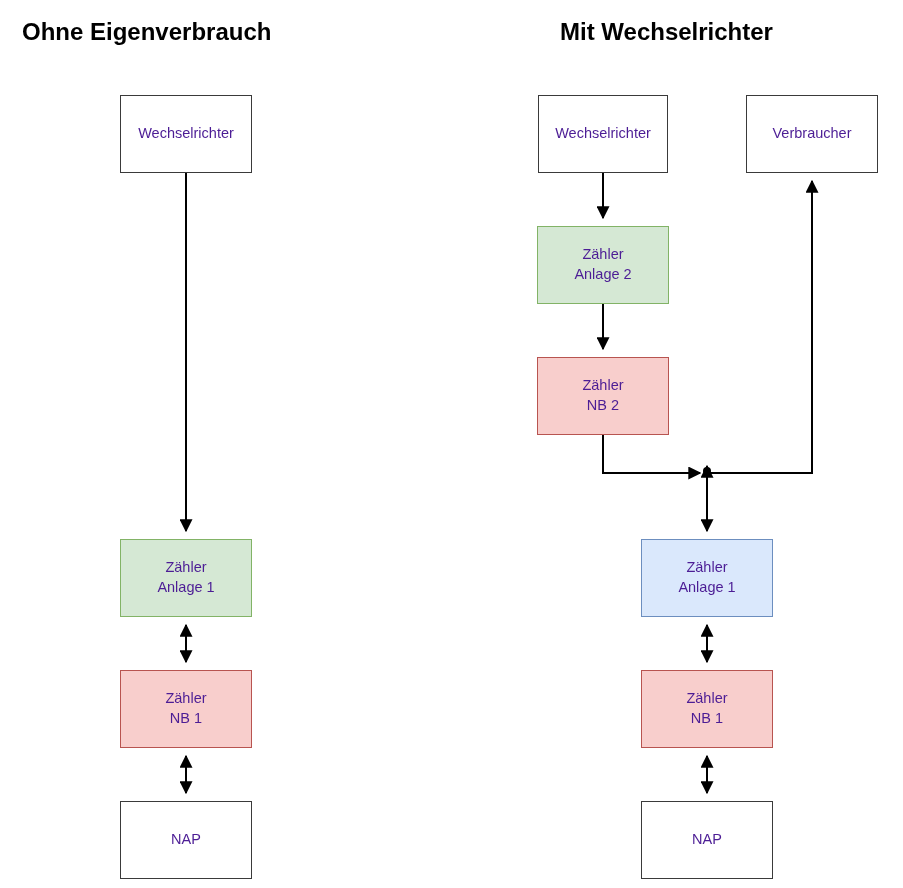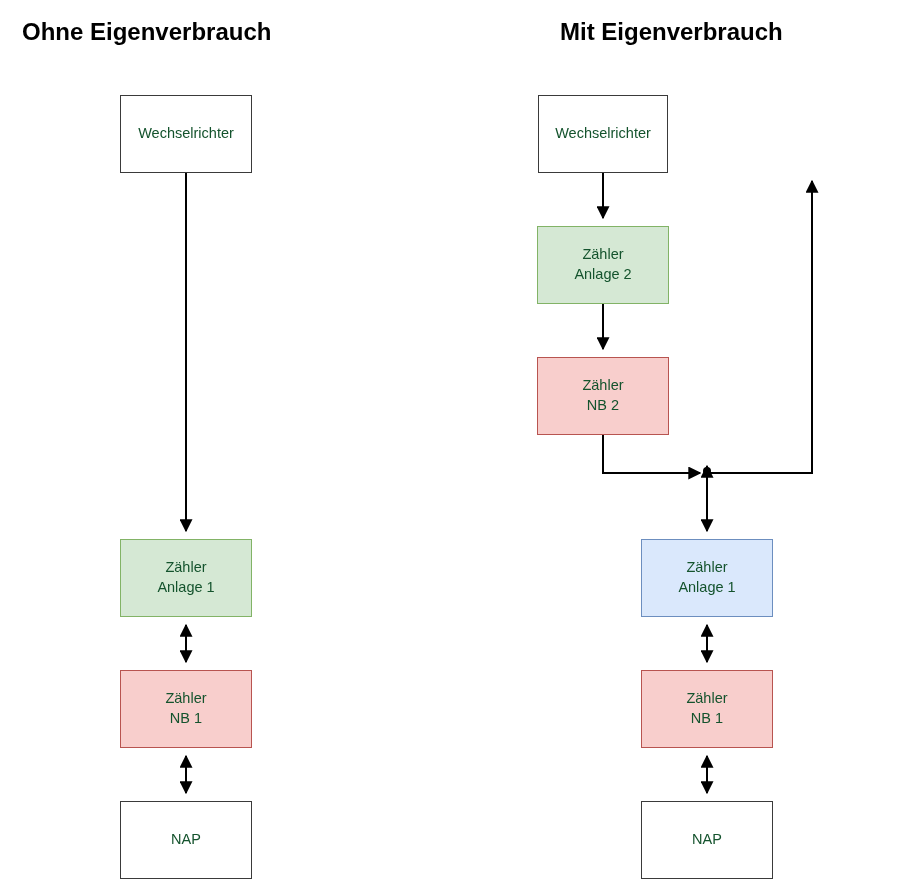--- a/index.html
+++ b/index.html
@@ -46,36 +46,36 @@
     box-sizing: border-box;
     border: 1px solid #000000;
     background: #ffffff;
     display: flex;
     align-items: center;
     justify-content: center;
     text-align: center;
     font-family: "Liberation Sans", sans-serif;
     font-size: 14.5px;
     line-height: 1.35;
-    color: #14532d;
+    color: #4c1d95;
     white-space: pre-line;
   }
   .node.fill-green { background: #d5e8d4; border-color: #82b366; }
   .node.fill-red   { background: #f8cecc; border-color: #b85450; }
   .node.fill-blue  { background: #dae8fc; border-color: #6c8ebf; }
   .node.fill-white { background: #ffffff; border-color: #3a3a3a; }
   .node-label { pointer-events: none; }
 </style>
 </head>
 <body>
 
 <div id="diagram-root">
 
   <div class="panel-title" id="title-left">Ohne Eigenverbrauch</div>
-  <div class="panel-title" id="title-right">Mit Eigenverbrauch</div>
+  <div class="panel-title" id="title-right">Mit Wechselrichter</div>
 
   <svg class="diagram-svg" viewBox="0 0 903 888" xmlns="http://www.w3.org/2000/svg">
     <defs>
       <marker id="arrow-end" viewBox="0 0 10 10" refX="9" refY="5" markerWidth="6.5" markerHeight="6.5" orient="auto-start-reverse">
         <path d="M 0 0 L 10 5 L 0 10 z" fill="#000000"></path>
       </marker>
       <marker id="arrow-start" viewBox="0 0 10 10" refX="9" refY="5" markerWidth="6.5" markerHeight="6.5" orient="auto-start-reverse">
         <path d="M 0 0 L 10 5 L 0 10 z" fill="#000000"></path>
       </marker>
     </defs>
@@ -121,20 +121,23 @@
   </div>
 
   <div class="node fill-white" style="left:120px; top:801px; width:132px; height:78px;">
     <span class="node-label">NAP</span>
   </div>
 
   <div class="node fill-white" style="left:538px; top:95px; width:130px; height:78px;">
     <span class="node-label">Wechselrichter</span>
   </div>
 
+  <div class="node fill-white" style="left:746px; top:95px; width:132px; height:78px;">
+    <span class="node-label">Verbraucher</span>
+  </div>
 
   <div class="node fill-green" style="left:537px; top:226px; width:132px; height:78px;">
     <span class="node-label">Zähler
 Anlage 2</span>
   </div>
 
   <div class="node fill-red" style="left:537px; top:357px; width:132px; height:78px;">
     <span class="node-label">Zähler
 NB 2</span>
   </div>

